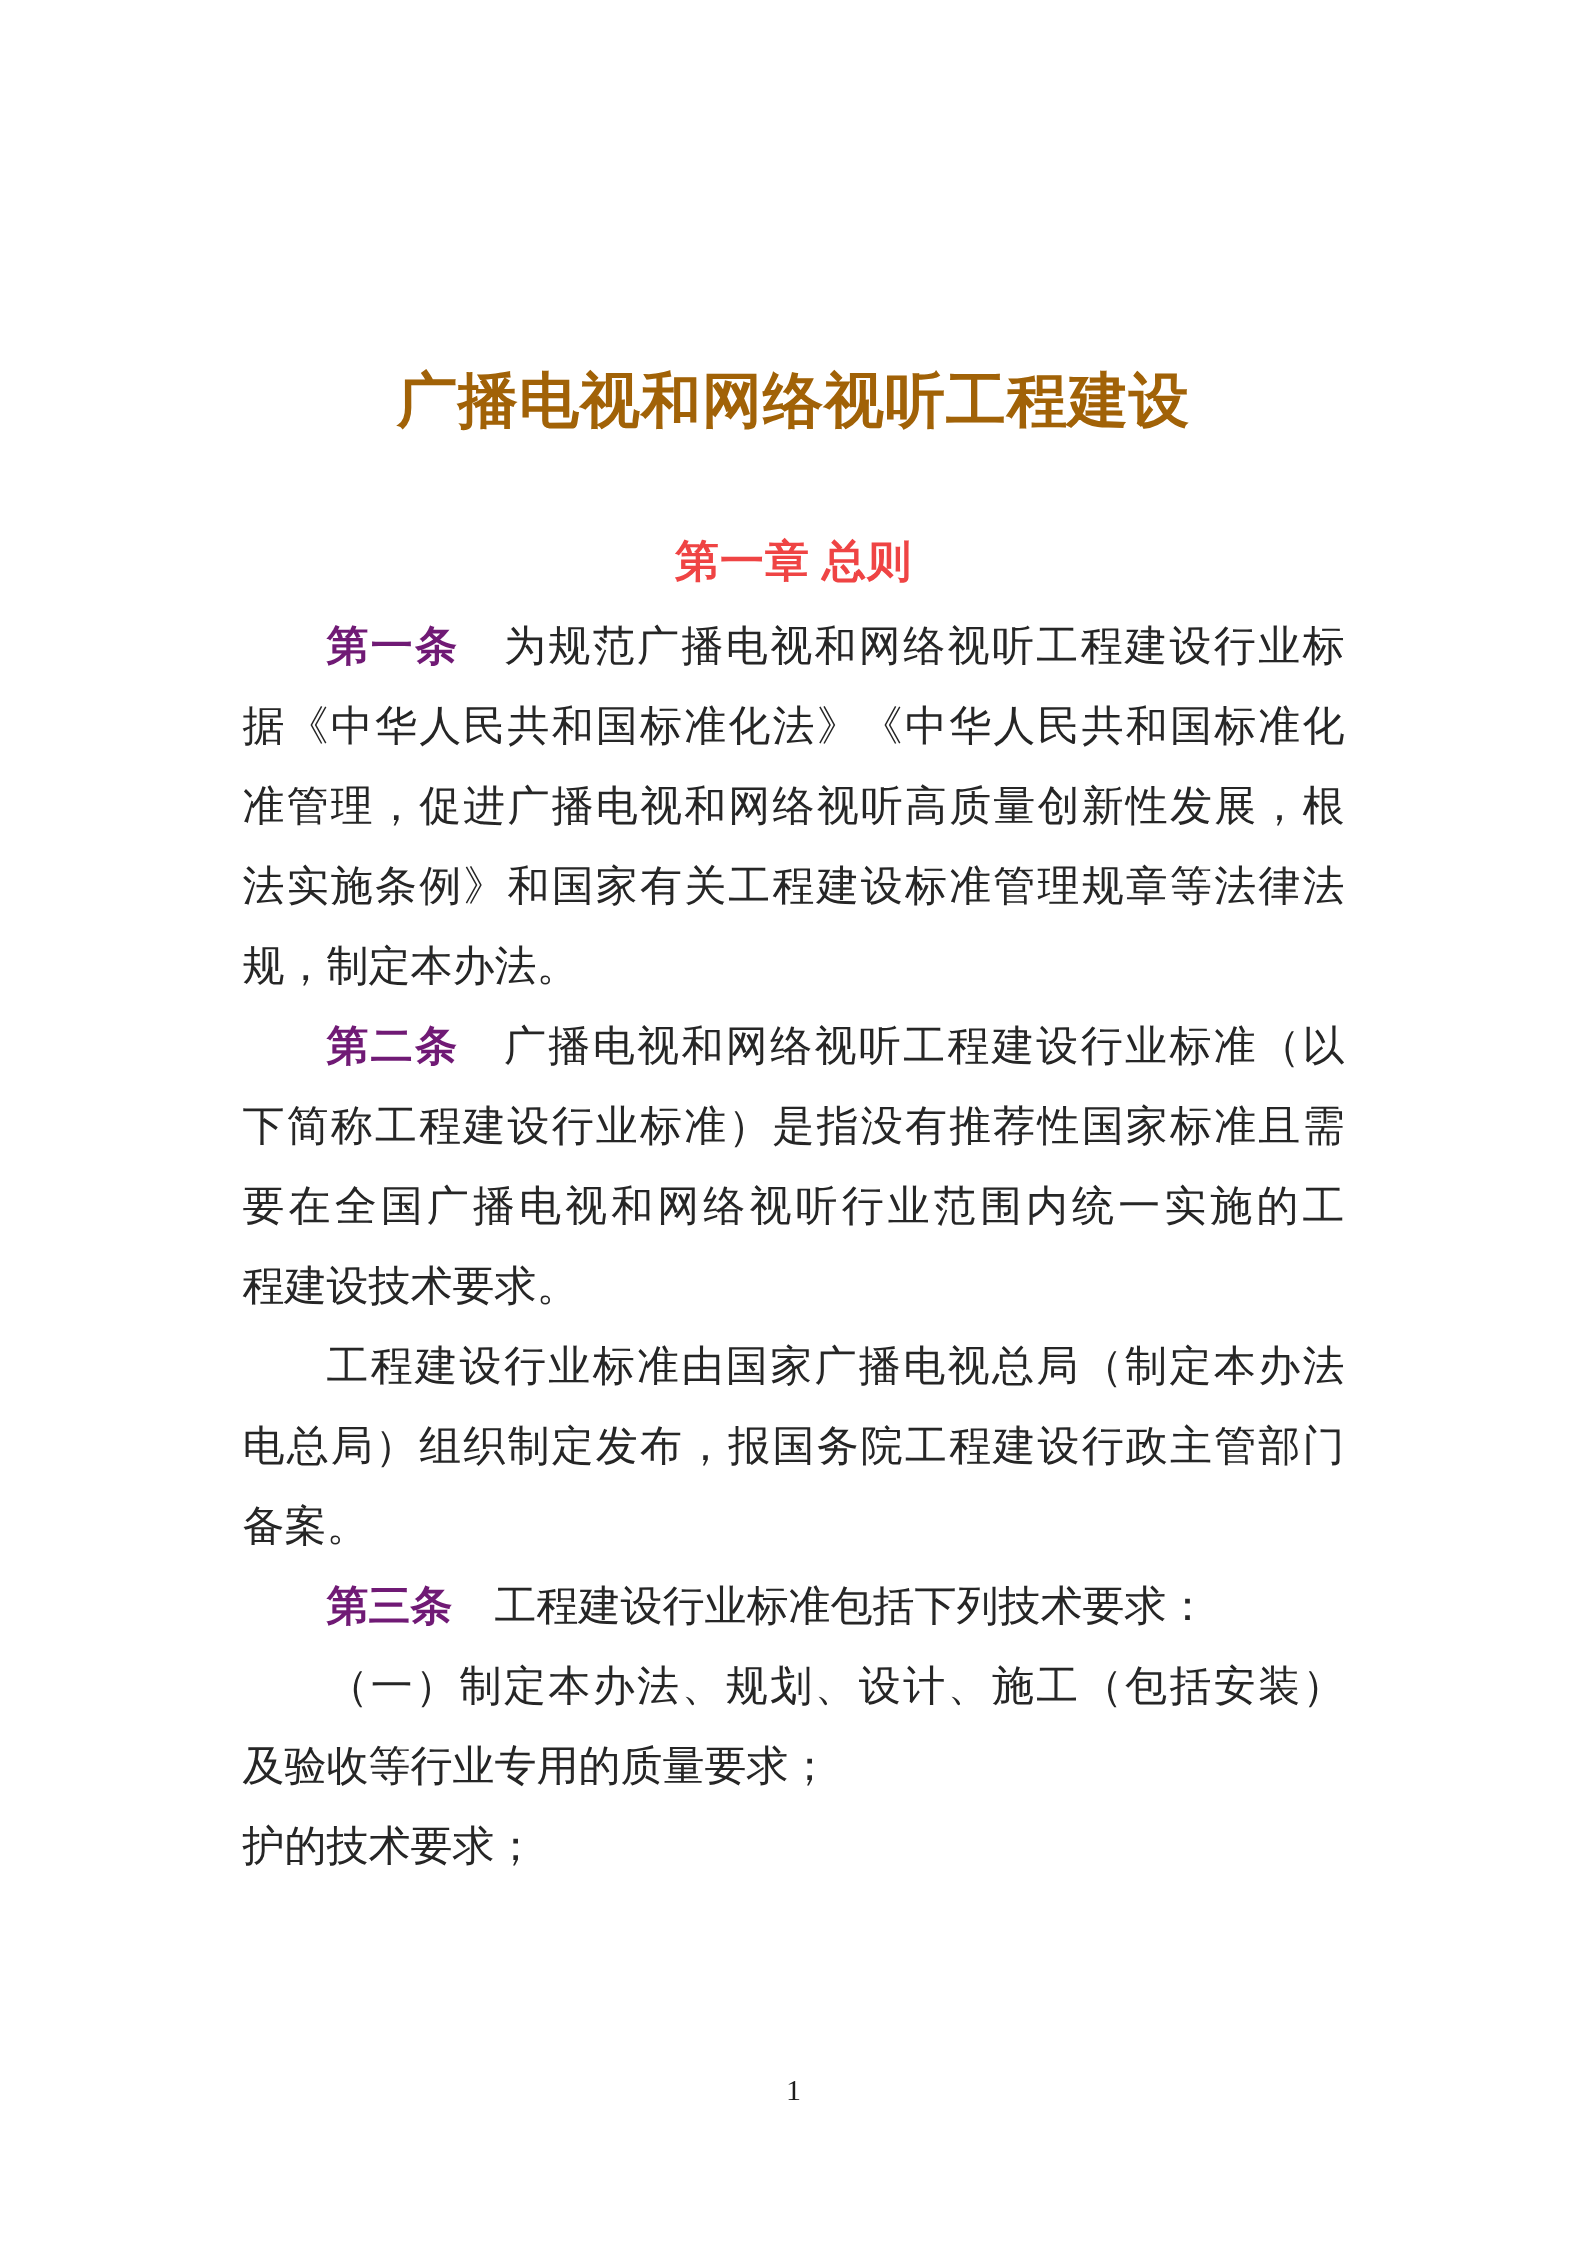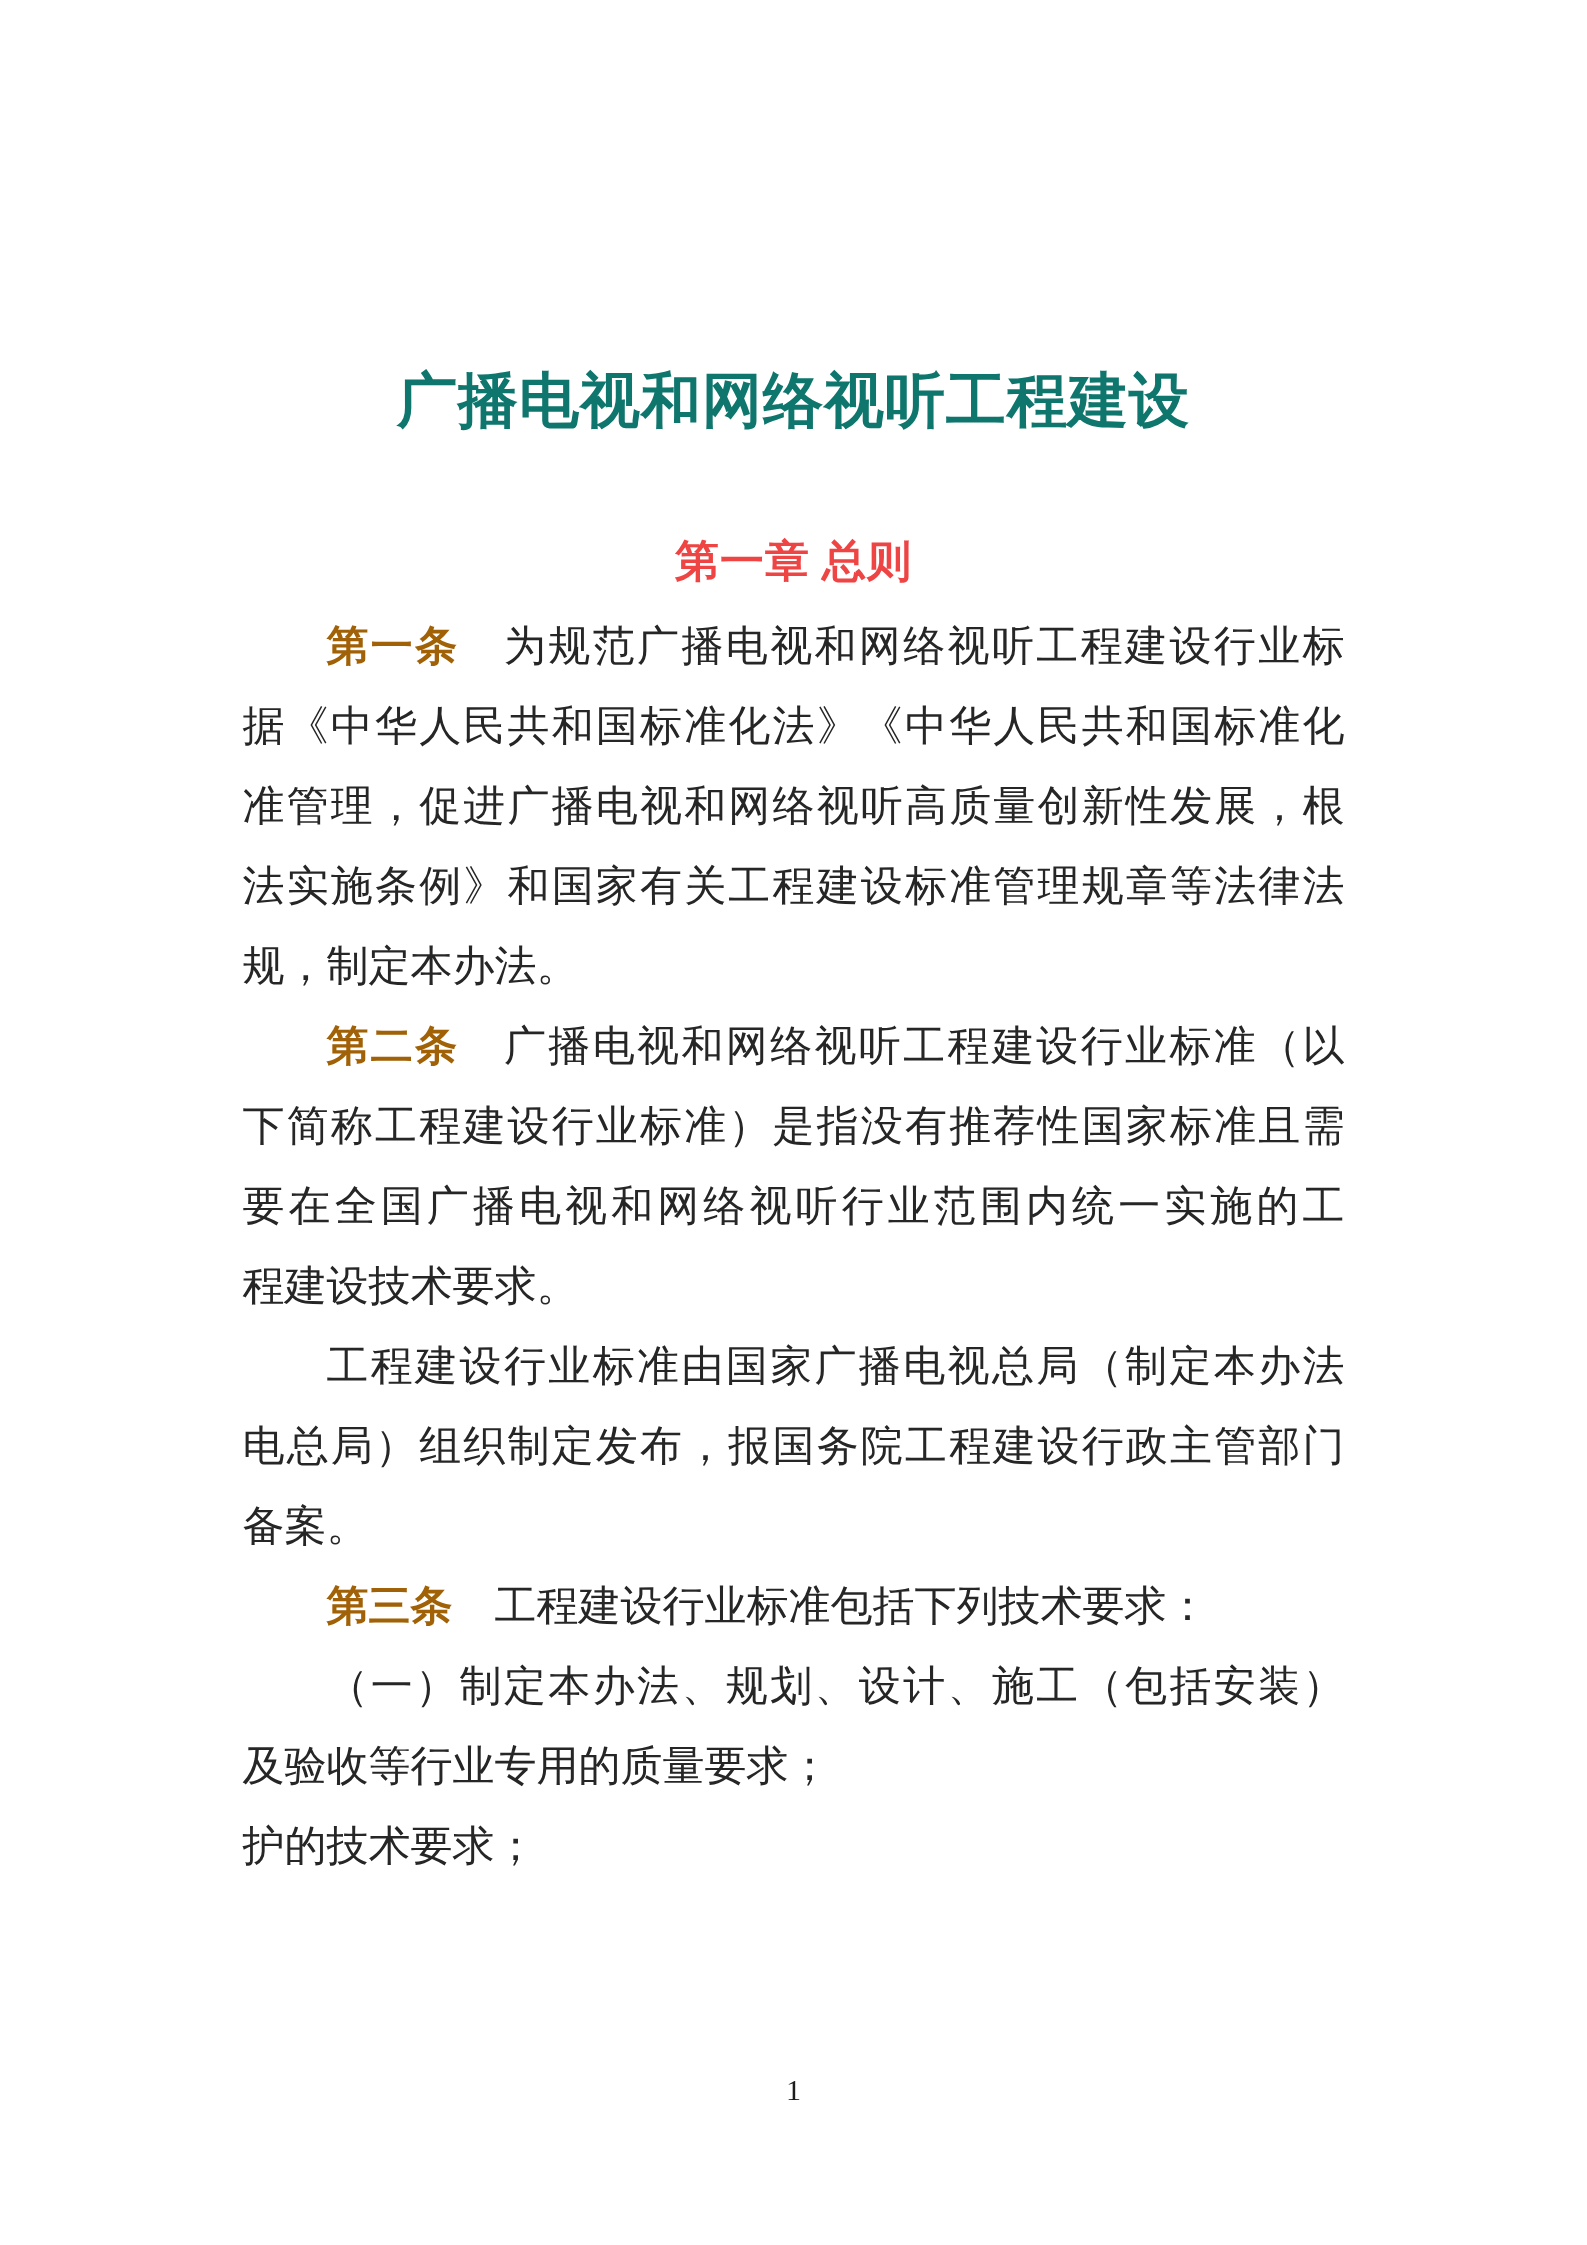--- a/index.html
+++ b/index.html
@@ -15,21 +15,21 @@
     font-family: "Liberation Serif", "DejaVu Serif", serif;
     color: #262626;
     overflow: hidden;
   }
   .doc-title {
     margin-top: 362px;
     text-align: center;
     font-size: 60px;
     line-height: 78px;
     font-weight: bold;
-    color: #0f766e;
+    color: #a16207;
     letter-spacing: 1px;
   }
   .chapter-heading {
     margin-top: 92px;
     margin-bottom: 14px;
     text-align: center;
     font-size: 44px;
     line-height: 60px;
     font-weight: bold;
     color: #ef4444;
@@ -46,21 +46,21 @@
     text-align-last: left;
   }
   .fill {
     text-align-last: justify;
   }
   .indent {
     padding-left: 84px;
   }
   .article-no {
     font-weight: bold;
-    color: #a16207;
+    color: #701a75;
   }
   .page-number {
     position: absolute;
     top: 2072px;
     left: 0;
     width: 100%;
     text-align: center;
     font-size: 30px;
     line-height: 36px;
     color: #1c1c1c;

